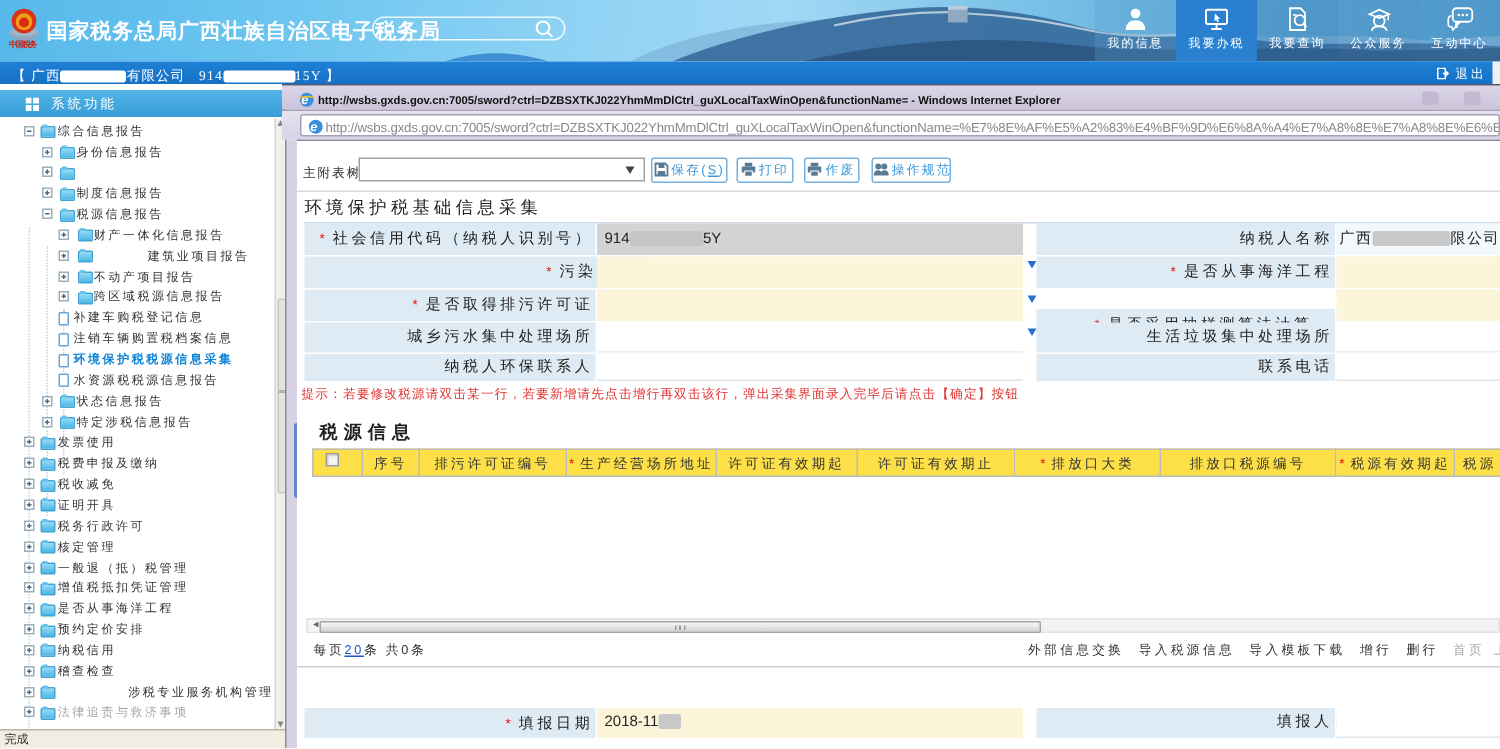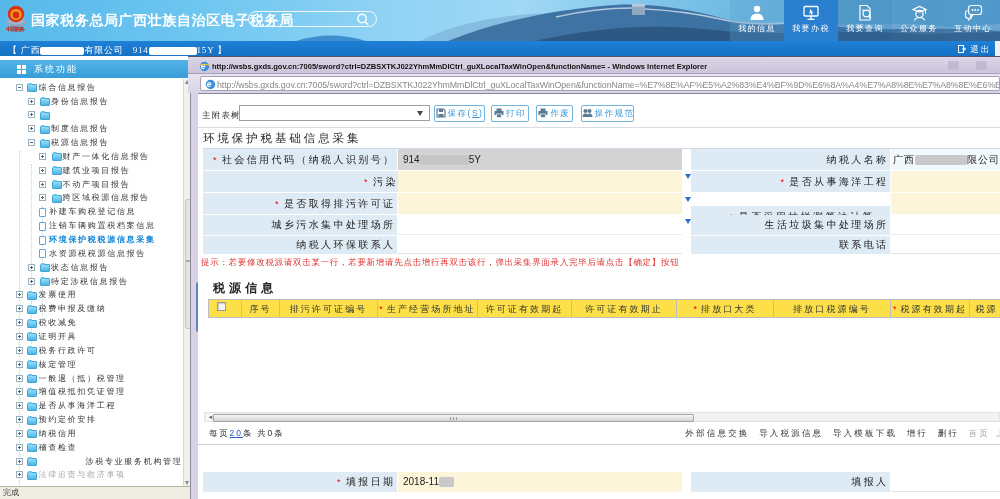--- a/index.html
+++ b/index.html
@@ -211,21 +211,21 @@
           <div style="position:absolute;left:51px;top:0;">税源信息报告</div>
         </div>
 <div class="trow" style="top:93.9px;width:183px">
           <div class="eb p" style="left:39px"></div>
           <div class="fol" style="left:52px"></div>
           <div style="position:absolute;left:62.5px;top:0;">财产一体化信息报告</div>
         </div>
 <div class="trow" style="top:107.7px;width:183px">
           <div class="eb p" style="left:39px"></div>
           <div class="fol" style="left:52px"></div>
-          <div style="position:absolute;left:62.5px;top:0;">建筑业项目报告</div>
+          <div style="position:absolute;left:62.5px;top:0;padding-left:36px;">建筑业项目报告</div>
         </div>
 <div class="trow" style="top:121.6px;width:183px">
           <div class="eb p" style="left:39px"></div>
           <div class="fol" style="left:52px"></div>
           <div style="position:absolute;left:62.5px;top:0;">不动产项目报告</div>
         </div>
 <div class="trow" style="top:135.4px;width:183px">
           <div class="eb p" style="left:39px"></div>
           <div class="fol" style="left:52px"></div>
           <div style="position:absolute;left:62.5px;top:0;">跨区域税源信息报告</div>

